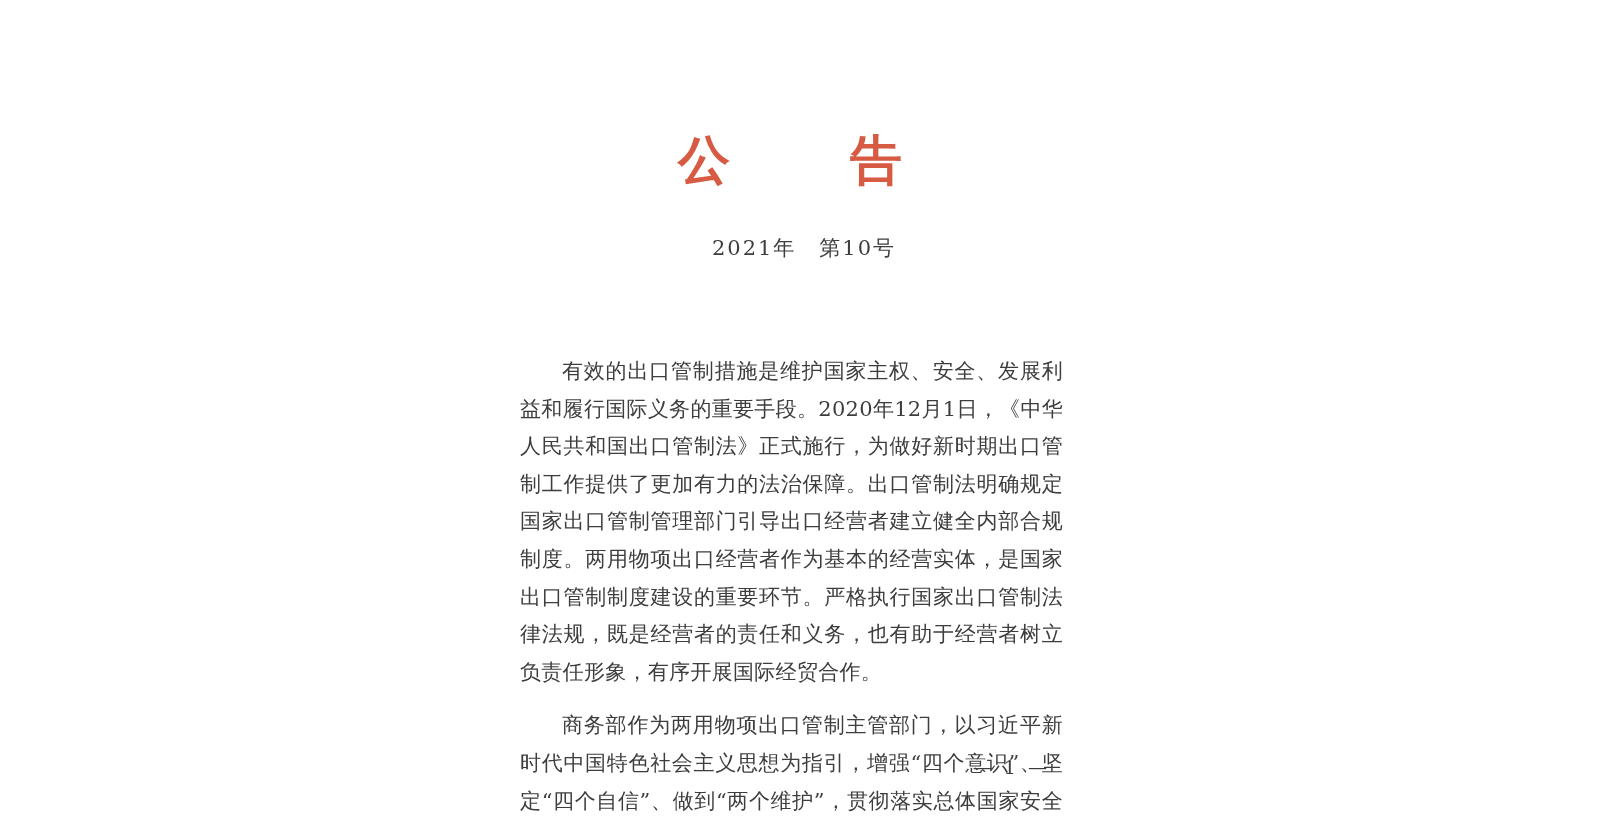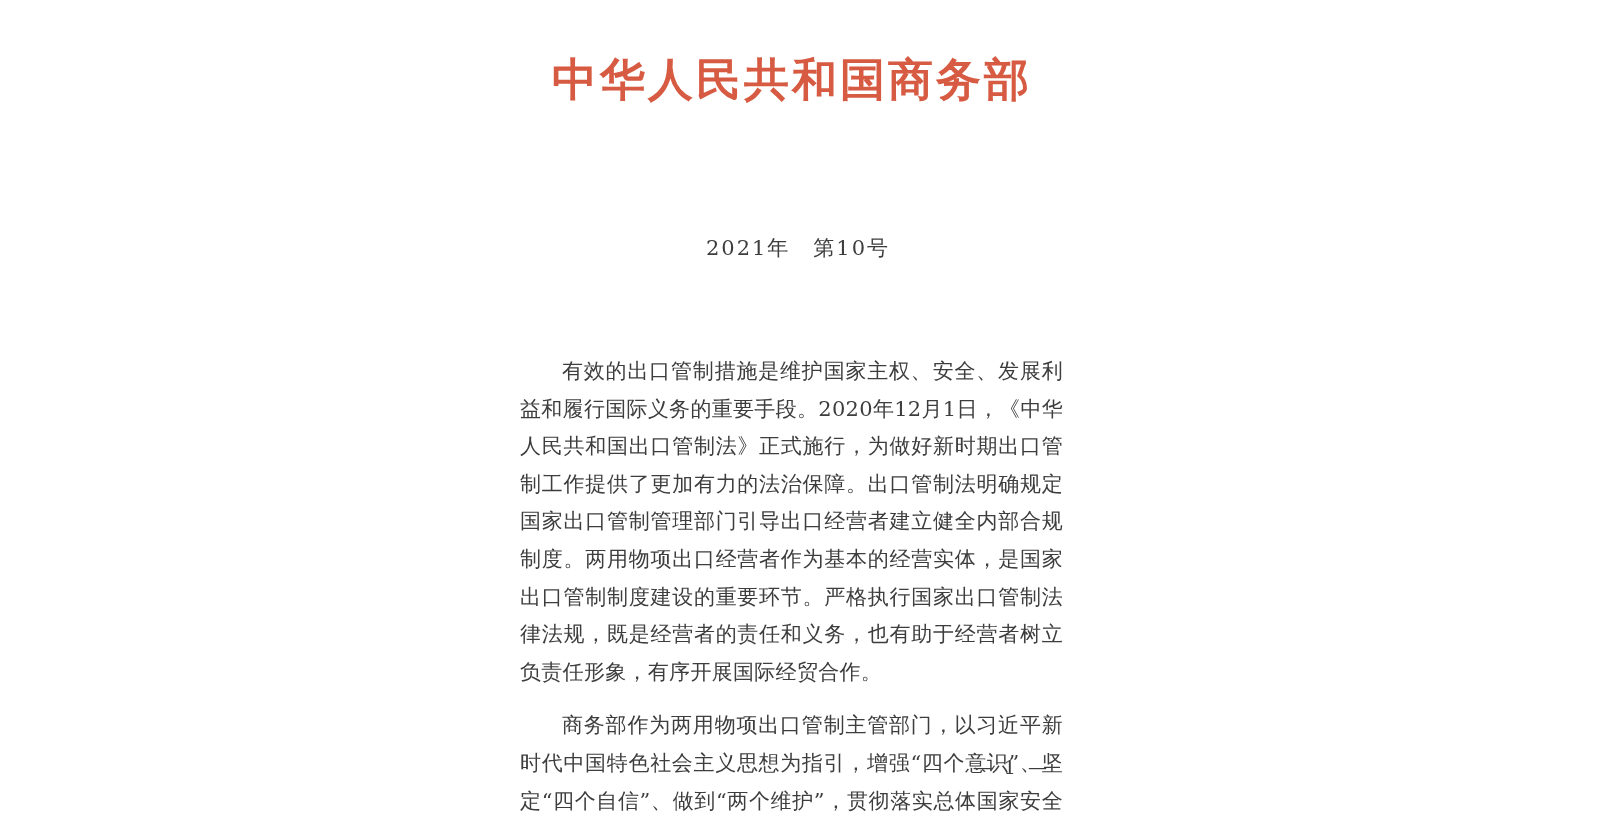--- a/index.html
+++ b/index.html
@@ -44,21 +44,21 @@
     text-align: center;
     font-size: 52px;
     font-weight: bold;
     color: #d75b42;
     letter-spacing: 120px;
     white-space: nowrap;
   }
   .issue-no {
     position: absolute;
     top: 234px;
-    left: 8px;
+    left: 14px;
     width: 100%;
     text-align: center;
     font-size: 21px;
     color: #3d3d3d;
     letter-spacing: 2px;
     white-space: nowrap;
   }
   .body-text {
     position: absolute;
     top: 337px;
@@ -83,22 +83,22 @@
     letter-spacing: 3px;
     white-space: nowrap;
   }
 </style>
 </head>
 <body>
 
 <div class="canvas">
   <div class="page">
 
-    <h1 class="doc-title">中华人民共和国商务部</h1>
 
+    <h2 class="doc-subtitle">公告</h2>
 
     <div class="issue-no">2021年　第10号</div>
 
     <div class="body-text">
       <p>有效的出口管制措施是维护国家主权、安全、发展利益和履行国际义务的重要手段。2020年12月1日，《中华人民共和国出口管制法》正式施行，为做好新时期出口管制工作提供了更加有力的法治保障。出口管制法明确规定国家出口管制管理部门引导出口经营者建立健全内部合规制度。两用物项出口经营者作为基本的经营实体，是国家出口管制制度建设的重要环节。严格执行国家出口管制法律法规，既是经营者的责任和义务，也有助于经营者树立负责任形象，有序开展国际经贸合作。</p>
       <p>商务部作为两用物项出口管制主管部门，以习近平新时代中国特色社会主义思想为指引，增强“四个意识”、坚定“四个自信”、做到“两个维护”，贯彻落实总体国家安全观，统筹发展与安全，不断完善出口管制制度。依据出口管制法及相关法规规定，商务部</p>
     </div>
 
     <div class="page-number">— 1 —</div>
 

